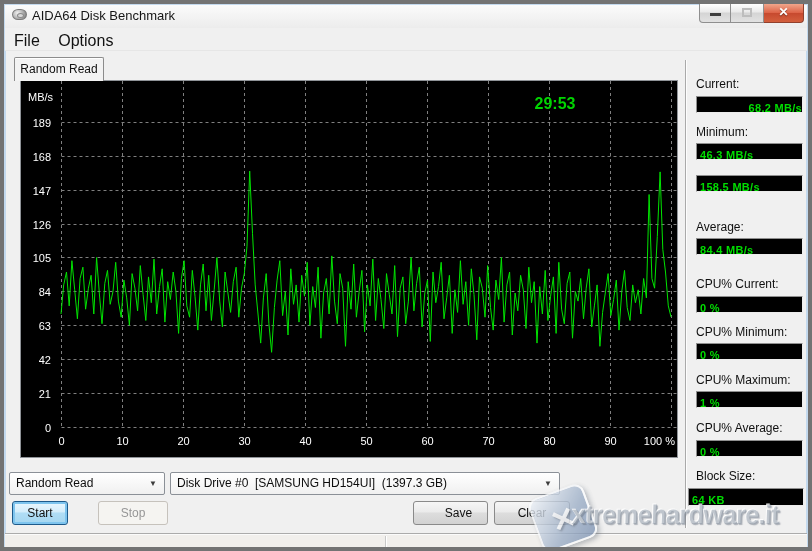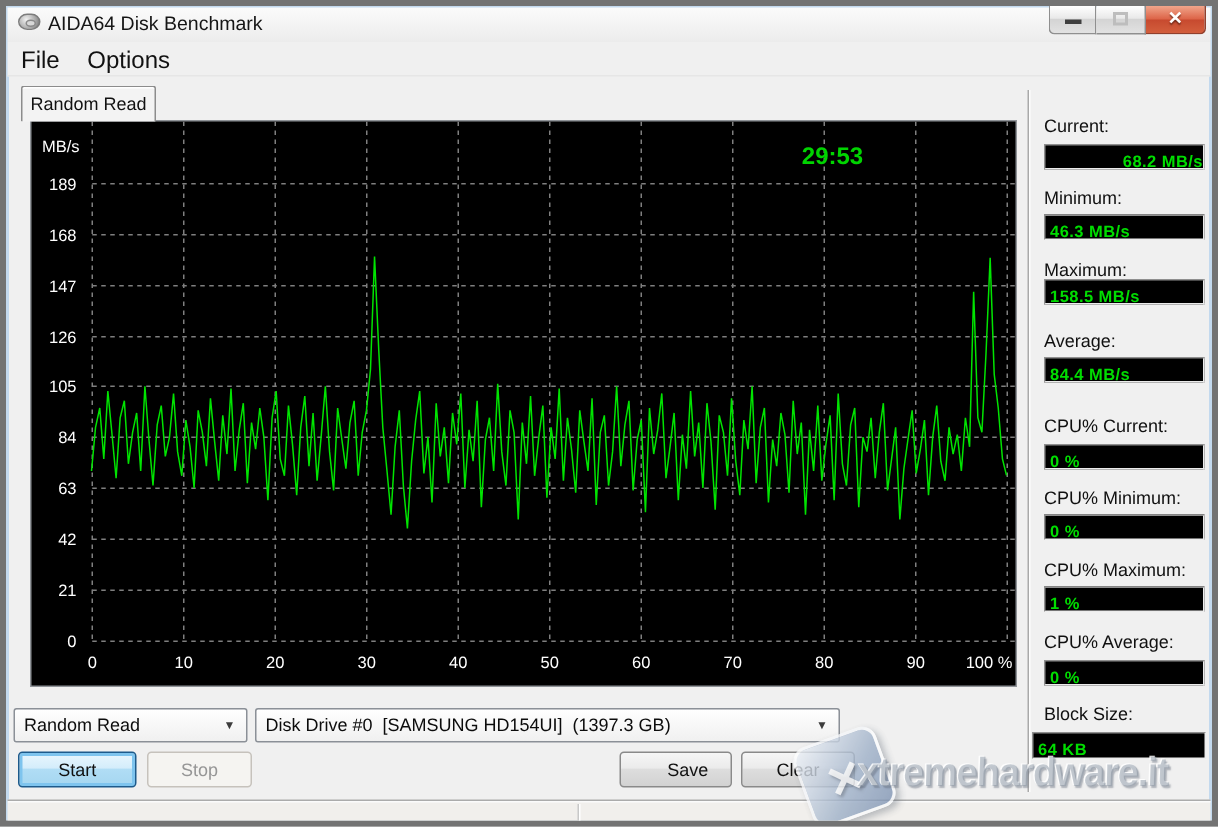--- a/index.html
+++ b/index.html
@@ -54,21 +54,21 @@
   .stat-box.wide{left:684px;width:116px;height:18px;}
   .statval{font-size:11px;font-weight:bold;letter-spacing:.3px;white-space:pre;}
   
   .combo{position:absolute;top:468px;height:23px;background:linear-gradient(#ffffff,#f0f0f0);
     border:1px solid #8b9097;border-radius:2px;font-size:12px;color:#0c0c0c;}
   .combo-text{position:absolute;left:6px;top:3px;white-space:pre;}
   .combo-arrow{position:absolute;right:7px;top:6px;font-size:8px;color:#3c3c3c;}
   
   .btn{position:absolute;top:497px;height:24px;font-family:"Liberation Sans",sans-serif;
     font-size:12px;color:#111;border-radius:3px;cursor:default;}
-  .btn.start{left:8px;width:79px;border:1px solid #1d5a8b;
+  .btn.start{left:8px;width:56px;border:1px solid #1d5a8b;
     background:linear-gradient(#eaf7fe,#d4edfb 45%,#b0ddf5 50%,#a5d6f0);
     box-shadow:inset 0 0 0 2px #7ec4ee;}
   .btn.stop{left:94px;width:70px;border:1px solid #c6c2bc;background:#f5f4f1;color:#969696;}
   .btn.save{left:409px;width:75px;border:1px solid #8a8a8a;
     background:linear-gradient(#f6f6f6,#ebebeb 45%,#dddddd 50%,#d2d2d2);padding-left:22px;}
   .btn.clear{left:490px;width:76px;border:1px solid #8a8a8a;
     background:linear-gradient(#f6f6f6,#ebebeb 45%,#dddddd 50%,#d2d2d2);}
   
   .statusbar{position:absolute;left:1px;right:1px;top:529px;height:19px;background:#f1efec;
     border-top:1px solid #ababab;box-shadow:inset 0 1px 0 #fbfbfb;}
@@ -168,21 +168,21 @@
     </svg>
   </div>
 
   <div class="vdivider"></div>
 
   <div class="stat-label" style="top:73px">Current:</div>
   <div class="stat-box" style="top: 92px; background: rgb(0, 0, 0); text-align: right;"><span class="statval" style="color: rgb(0, 221, 0);">68.2 MB/s</span></div>
   <div class="stat-label" style="top:121px">Minimum:</div>
   <div class="stat-box" style="top: 139px; background: rgb(0, 0, 0);"><span class="statval" style="color: rgb(0, 221, 0);">46.3 MB/s</span></div>
   <div class="stat-label" style="top:169px">Maximum:</div>
-  <div class="stat-box" style="top: 182px; background: rgb(0, 0, 0);"><span class="statval" style="color: rgb(0, 221, 0);">158.5 MB/s</span></div>
+  <div class="stat-box" style="top: 171px; background: rgb(0, 0, 0);"><span class="statval" style="color: rgb(0, 221, 0);">158.5 MB/s</span></div>
   <div class="stat-label" style="top:216px">Average:</div>
   <div class="stat-box" style="top: 234px; background: rgb(0, 0, 0);"><span class="statval" style="color: rgb(0, 221, 0);">84.4 MB/s</span></div>
   <div class="stat-label" style="top:273px">CPU% Current:</div>
   <div class="stat-box" style="top: 292px; background: rgb(0, 0, 0);"><span class="statval" style="color: rgb(0, 221, 0);">0 %</span></div>
   <div class="stat-label" style="top:321px">CPU% Minimum:</div>
   <div class="stat-box" style="top: 339px; background: rgb(0, 0, 0);"><span class="statval" style="color: rgb(0, 221, 0);">0 %</span></div>
   <div class="stat-label" style="top:369px">CPU% Maximum:</div>
   <div class="stat-box" style="top: 387px; background: rgb(0, 0, 0);"><span class="statval" style="color: rgb(0, 221, 0);">1 %</span></div>
   <div class="stat-label" style="top:417px">CPU% Average:</div>
   <div class="stat-box" style="top: 436px; background: rgb(0, 0, 0);"><span class="statval" style="color: rgb(0, 221, 0);">0 %</span></div>

